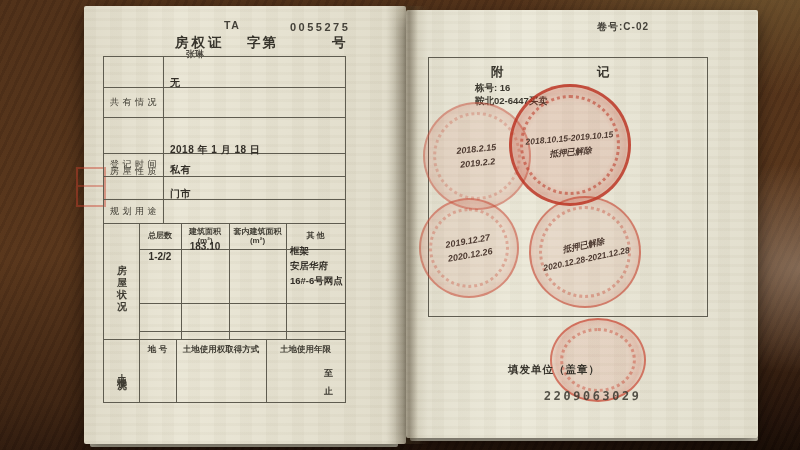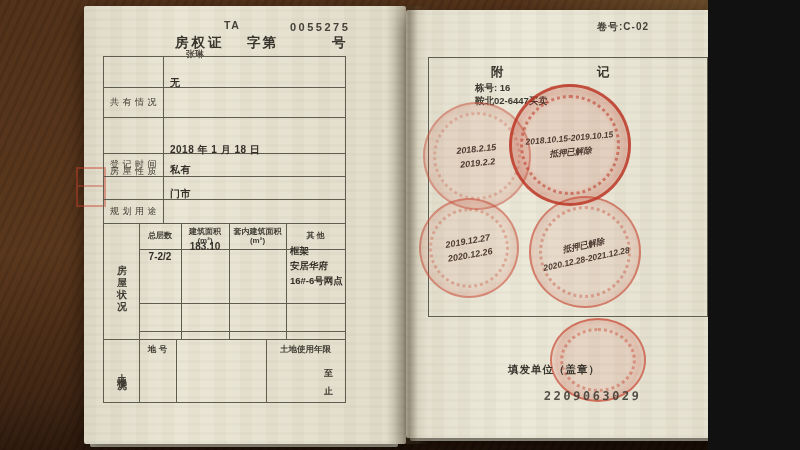--- a/index.html
+++ b/index.html
@@ -1,17 +1,17 @@
 <!DOCTYPE html>
 <html><head>
 <meta charset="utf-8">
 <style>
   html,body{margin:0;padding:0;background:#111;}
   .scene{
-    position:relative;width:708px;height:450px;overflow:hidden;
+    position:relative;width:800px;height:450px;overflow:hidden;
     font-family:"Liberation Sans",sans-serif;color:#37342c;
     background:
       radial-gradient(ellipse 240px 150px at 802px 268px, rgba(240,220,200,.35), transparent 70%),
       radial-gradient(ellipse 420px 220px at 780px -60px, rgba(150,130,75,.55), transparent 70%),
       repeating-linear-gradient(115deg, rgba(30,15,5,.10) 0 3px, rgba(120,80,40,.06) 3px 8px),
       linear-gradient(175deg, #4f3019 0%, #58361c 50%, #3d2413 78%, #20110a 94%, #150b05 100%);
   }
   .page{
     position:absolute;background-color:#e9e5d4;z-index:2;border-radius:2px;
     box-shadow:0 8px 18px rgba(10,5,2,.55);
@@ -141,29 +141,30 @@
     <div class="val" style="top:103px">私有</div>
     <div class="val" style="top:127px">门市</div>
 
     <div class="vlab" style="top:166px;height:116px;font-size:10px;letter-spacing:12px">房屋状况</div>
     <div class="hcell" style="left:35px;width:42px;top:166px;height:26px">总层数</div>
     <div class="hcell" style="left:77px;width:48px;top:166px;height:26px">建筑面积
 (m²)</div>
     <div class="hcell" style="left:125px;width:57px;top:166px;height:26px">套内建筑面积
 (m²)</div>
     <div class="hcell" style="left:182px;width:59px;top:166px;height:26px">其  他</div>
-    <div class="dcell" style="left:35px;width:42px;top:190px;height:18px">7-2/2</div>
+    <div class="dcell" style="left:35px;width:42px;top:190px;height:18px">1-2/2</div>
     <div class="dcell" style="left:77px;width:48px;top:180px;height:18px">183.10</div>
     <div class="dcell" style="left:125px;width:57px;top:190px;height:18px"></div>
     <div class="t" style="left:186px;top:186px;width:53px;font-size:9.5px;line-height:15px;font-weight:700;color:#332f28">框架
 安居华府
 16#-6号网点</div>
 
     <div class="vlab" style="top:282px;height:63px;font-size:9.5px;letter-spacing:3px">土地状况</div>
     <div class="hcell" style="left:35px;width:37px;top:284px;height:18px;font-size:8.5px">地 号</div>
+    <div class="hcell" style="left:72px;width:90px;top:284px;height:18px;font-size:8.5px">土地使用权取得方式</div>
     <div class="hcell" style="left:162px;width:79px;top:284px;height:18px;font-size:8.5px">土地使用年限</div>
     <div class="t" style="left:162px;top:310px;width:67px;text-align:right;font-size:9px;font-weight:600">至</div>
     <div class="t" style="left:162px;top:328px;width:67px;text-align:right;font-size:9px;font-weight:600">止</div>
   </div>
 
   <div class="t vol">卷号:C-02</div>
 
   <div class="appendix">
     <div class="app-h a1">附</div>
     <div class="app-h a2">记</div>

